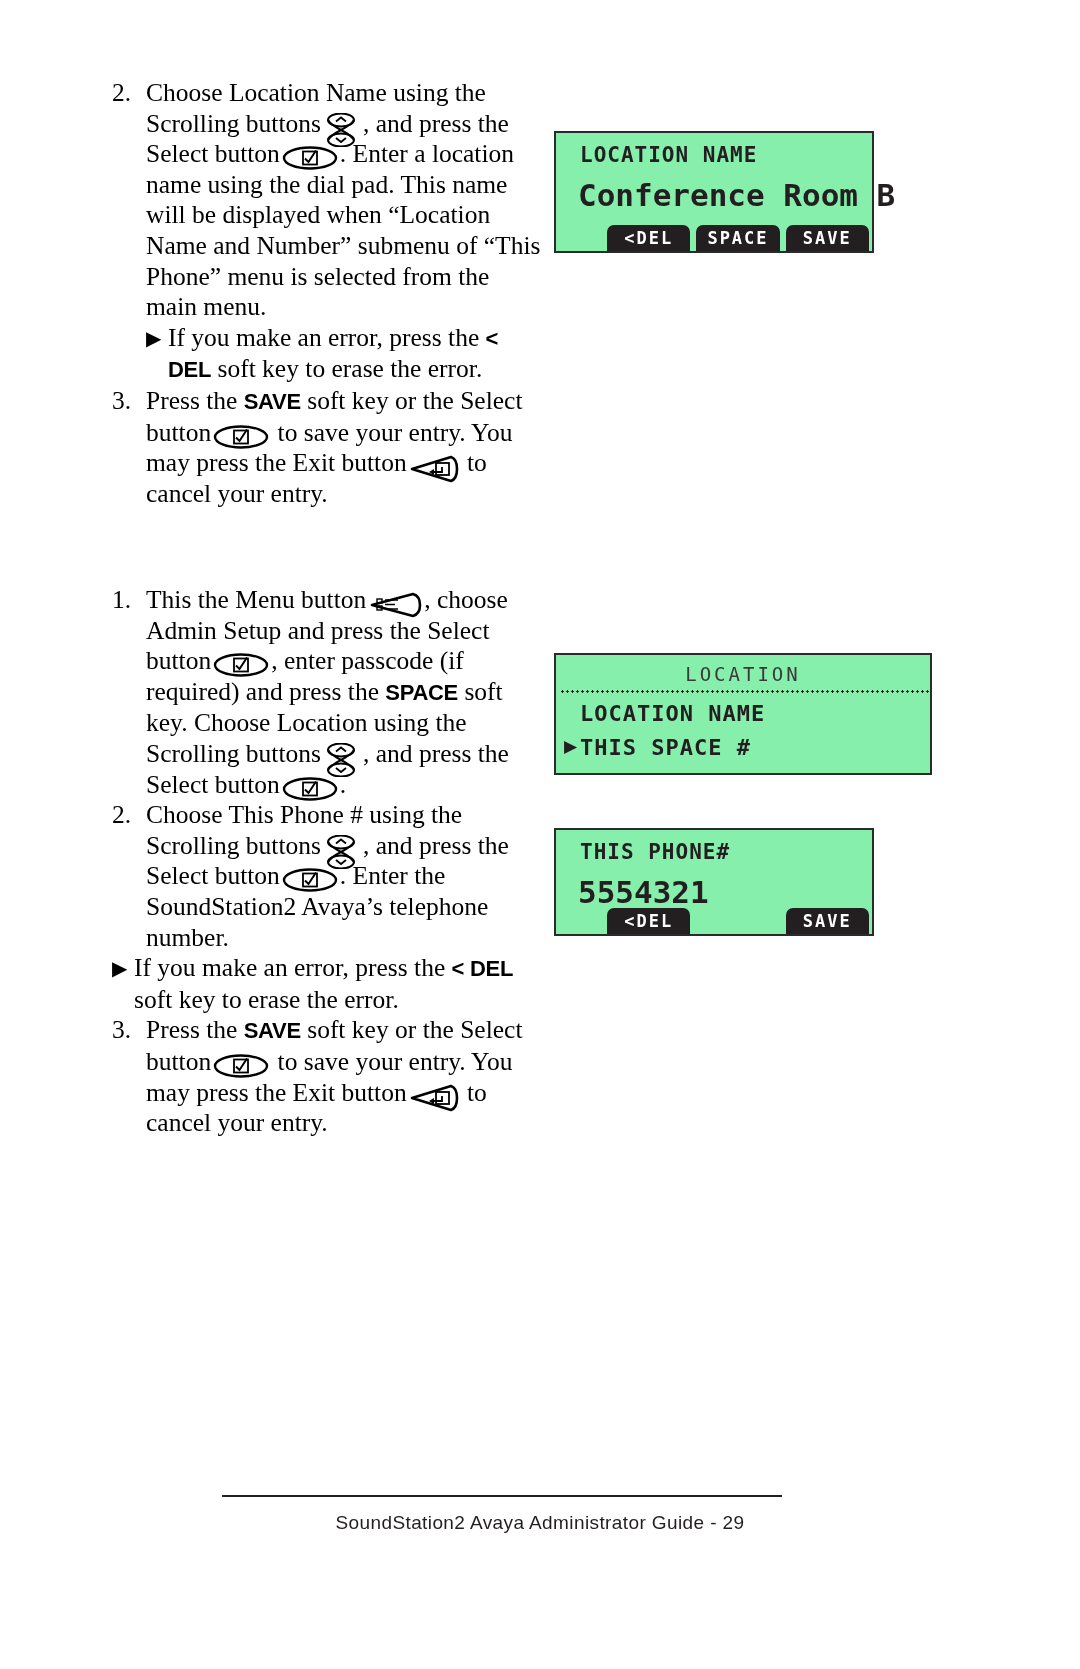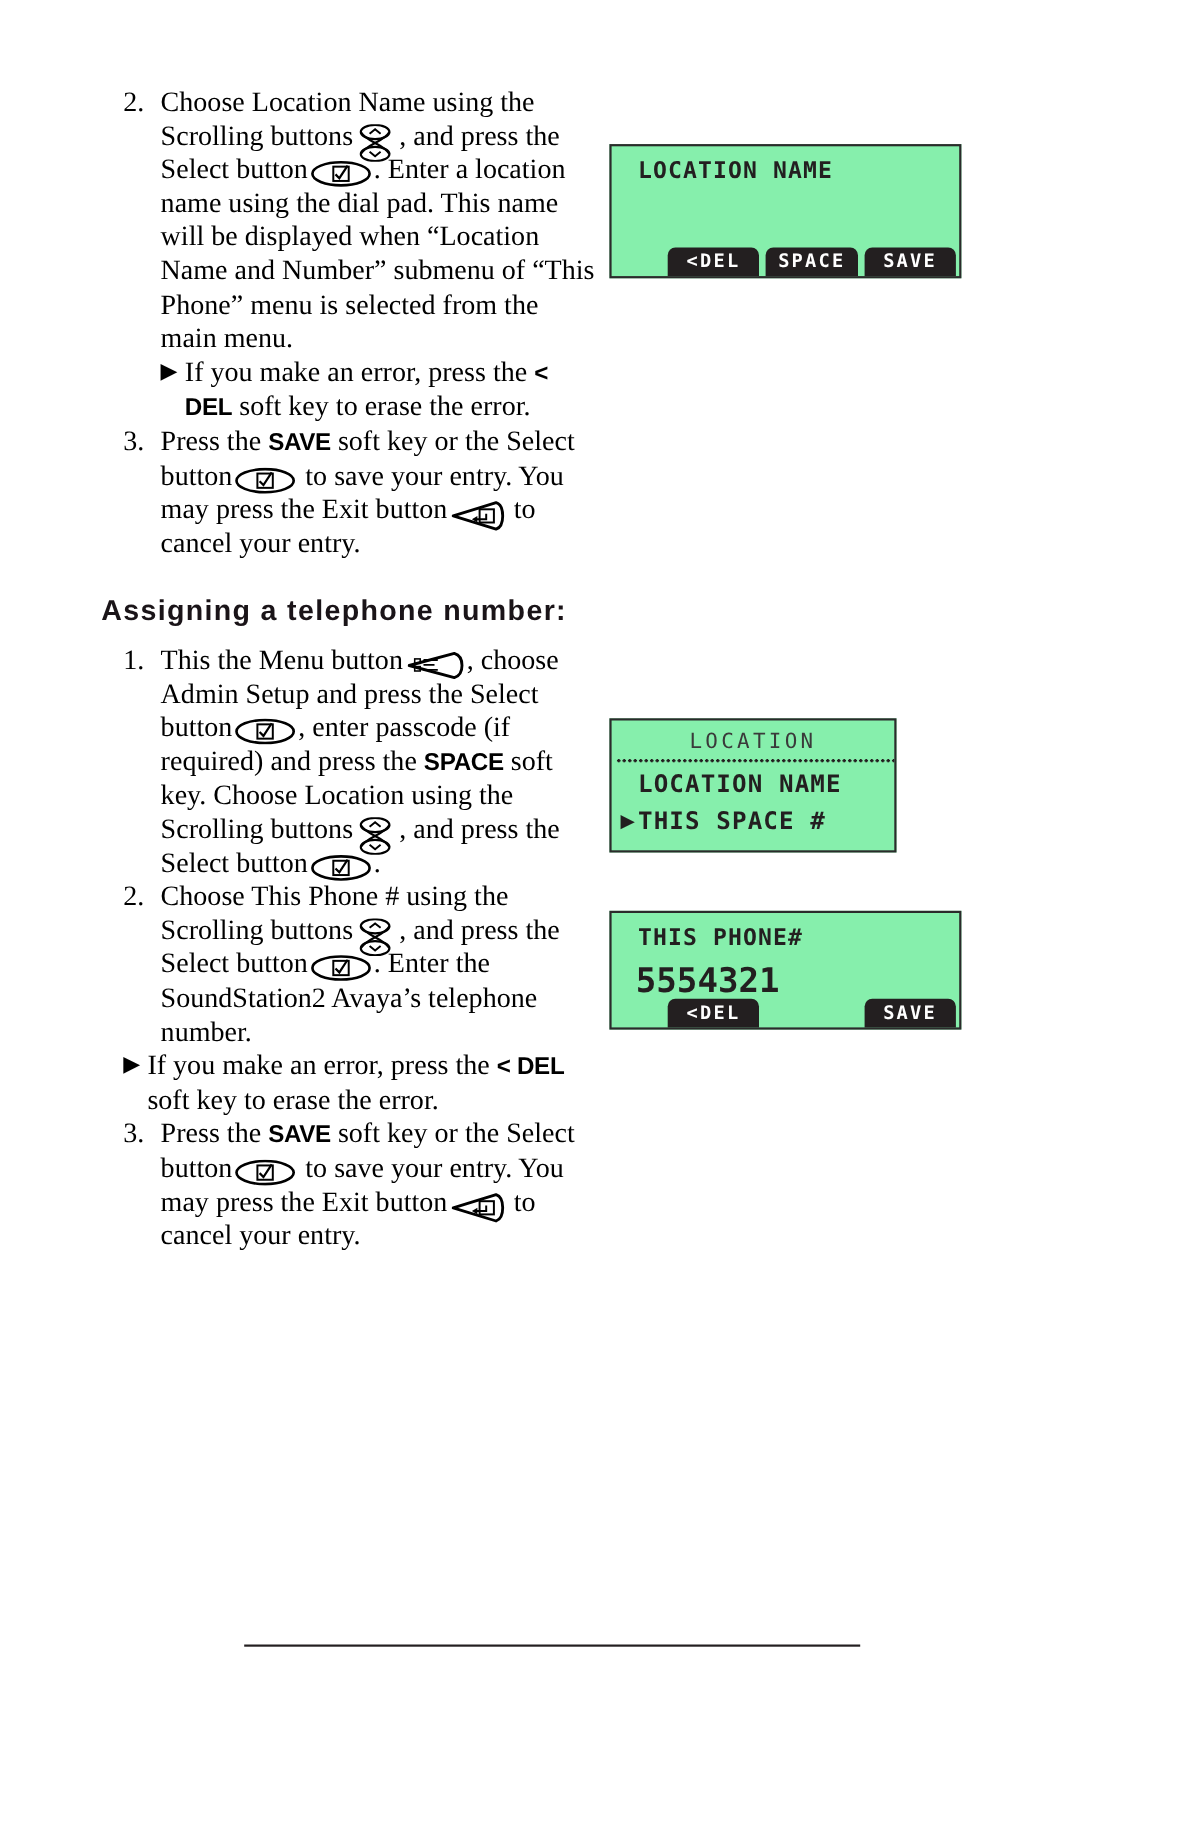--- a/index.html
+++ b/index.html
@@ -44,21 +44,21 @@
   .ico-menu{width:54px;height:28px;margin:0 2px -6px 2px;}
 
   
   .lcd{
     position:absolute;
     background:#86efac;
     border:2px solid #2b2b2b;
     box-sizing:border-box;
   }
   .lcd-1{left:554px;top:131px;width:320px;height:122px;}
-  .lcd-2{left:554px;top:653px;width:261px;height:122px;}
+  .lcd-2{left:554px;top:653px;width:378px;height:122px;}
   .lcd-3{left:554px;top:828px;width:320px;height:108px;}
 
   .lcd-title{
     font-family:"DejaVu Sans Mono","Liberation Mono",monospace;
     font-weight:bold;
     color:#231f20;
     letter-spacing:1px;
   }
   .t1{position:absolute;left:24px;top:10px;font-size:21px;}
   .big{
@@ -159,21 +159,20 @@
               <path d="M3 15 L42 3 Q48 5 48 15 Q48 25 42 27 Z" fill="none" stroke="#000" stroke-width="2.6" stroke-linejoin="round"></path>
               <rect x="27" y="9" width="13" height="12" fill="none" stroke="#000" stroke-width="1.8"></rect>
               <path d="M33 13 L33 18 L22 18" stroke="#000" stroke-width="1.8" fill="none"></path>
               <path d="M25 15 L20 18 L25 21 Z" fill="#000"></path>
             </svg></span>
         <span>to cancel your entry.</span>
       </div>
     </div>
   </div>
 
-  <div class="heading">Assigning a telephone number:</div>
 
   <div class="col-left" style="top:585px;">
 
     <div class="num-item">
       <div class="num">1.</div>
       <div class="num-body">
         <span>This the Menu button</span><span class="ico ico-menu"><svg viewBox="0 0 54 28">
               <path d="M4 14 L45 3 Q52 5 52 14 Q52 23 45 25 Z" fill="none" stroke="#000" stroke-width="2.6" stroke-linejoin="round"></path>
               <rect x="9" y="8" width="5" height="4" fill="none" stroke="#000" stroke-width="1.4"></rect>
               <rect x="9" y="15" width="5" height="4" fill="none" stroke="#000" stroke-width="1.4"></rect>
@@ -242,20 +241,21 @@
               <path d="M33 13 L33 18 L22 18" stroke="#000" stroke-width="1.8" fill="none"></path>
               <path d="M25 15 L20 18 L25 21 Z" fill="#000"></path>
             </svg></span>
         <span>to cancel your entry.</span>
       </div>
     </div>
   </div>
 
   <div class="lcd lcd-1">
     <div class="lcd-title t1">LOCATION NAME</div>
+    <div class="big">Conference Room B</div>
     <div class="sk-row three">
       <div>
           <div class="skbtn">&lt;DEL</div>
         </div>
       <div>
           <div class="skbtn">SPACE</div>
         </div>
       <div>
           <div class="skbtn">SAVE</div>
         </div>
@@ -280,14 +280,15 @@
       <div>
           <div class="skblank"></div>
         </div>
       <div>
           <div class="skbtn">SAVE</div>
         </div>
     </div>
   </div>
 
   <div class="rule"></div>
+  <div class="footer">SoundStation2 Avaya Administrator Guide - 29</div>
 
 </div>
 
 </body></html>

